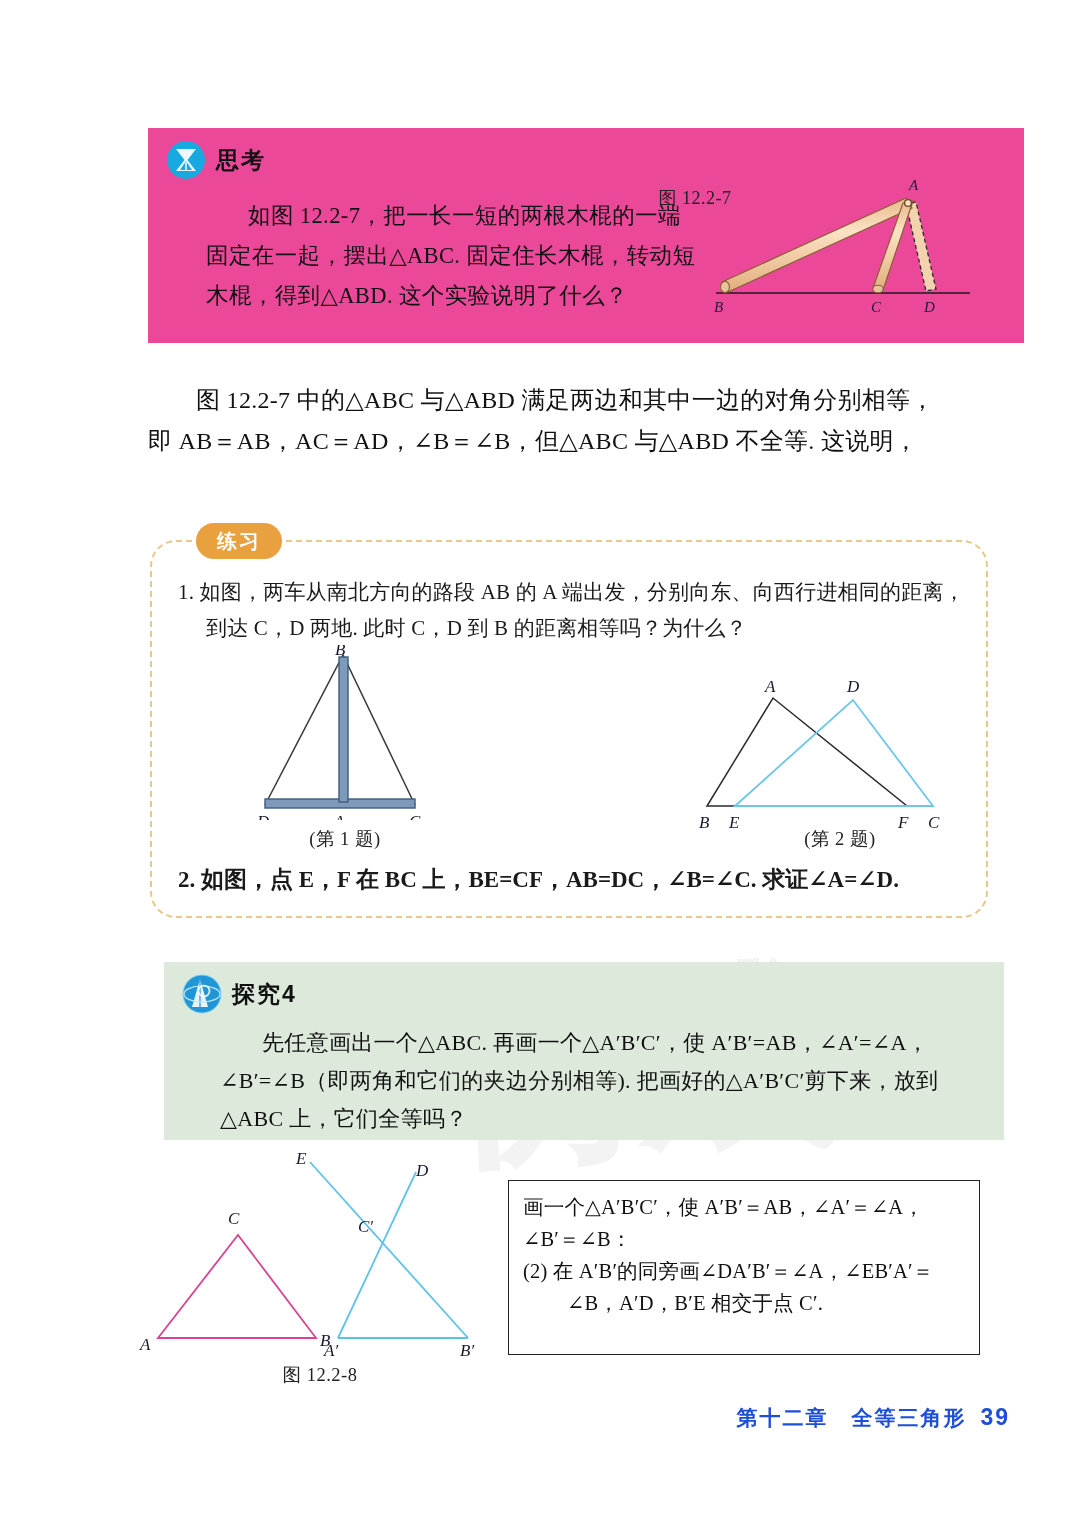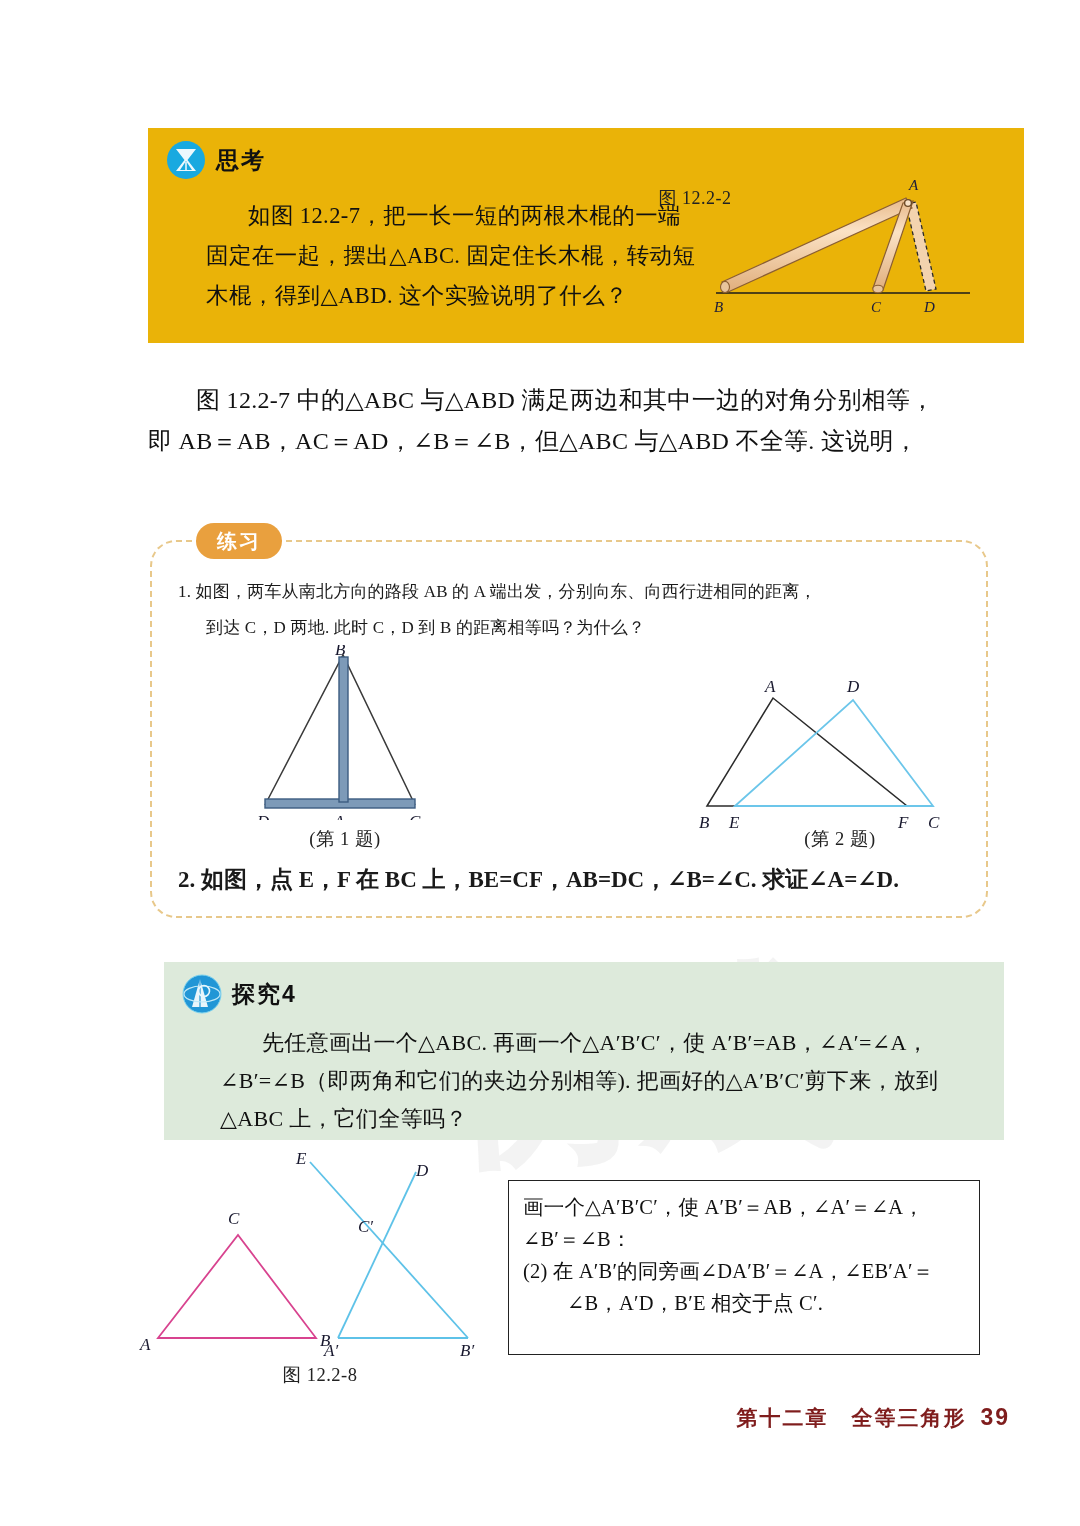--- a/index.html
+++ b/index.html
@@ -40,21 +40,21 @@
     font-weight: 700;
   }
 
   
   .think-box {
     position: absolute;
     left: 148px;
     top: 128px;
     width: 876px;
     height: 215px;
-    background: #eab308;
+    background: #ec4899;
   }
   .badge-row {
     position: absolute;
     left: 18px;
     top: 12px;
     display: flex;
     align-items: center;
     gap: 10px;
   }
   .badge-icon { width: 40px; height: 40px; display: block; }
@@ -134,21 +134,21 @@
     letter-spacing: 2px;
     display: flex;
     align-items: center;
     justify-content: center;
   }
   .q1 {
     position: absolute;
     left: 178px;
     top: 574px;
     width: 790px;
-    font-size: 17px;
+    font-size: 21px;
     line-height: 36px;
     letter-spacing: 0.2px;
   }
   .q1-l2 { padding-left: 28px; display: block; }
   .q2 {
     position: absolute;
     left: 178px;
     top: 863px;
     width: 790px;
     font-size: 23px;
@@ -209,21 +209,21 @@
   
   .footer {
     position: absolute;
     left: 0;
     top: 1404px;
     width: 1010px;
     text-align: right;
     font-family: "Liberation Sans", sans-serif;
     font-size: 21px;
     font-weight: 700;
-    color: #7f1d1d;
+    color: #1d4ed8;
     letter-spacing: 2px;
   }
   .footer .pg { margin-left: 14px; font-size: 23px; }
 
   svg text { font-family: "Liberation Serif", serif; font-style: italic; }
 </style>
 </head>
 <body>
 
 <div class="page">
@@ -272,21 +272,21 @@
         <ellipse cx="170" cy="113" rx="5.2" ry="3.8" fill="#e8c49c" stroke="#8a5e33" stroke-width="1.1"></ellipse>
       </g>
 
       <circle cx="200" cy="27" r="3.4" fill="#f7e2c8" stroke="#6d4a26" stroke-width="1.4"></circle>
       <text x="201" y="14" font-size="15" fill="#1b1b3a">A</text>
       <text x="6" y="136" font-size="15" fill="#1b1b3a">B</text>
       <text x="163" y="136" font-size="15" fill="#1b1b3a">C</text>
       <text x="216" y="136" font-size="15" fill="#1b1b3a">D</text>
     </svg>
   </div>
-  <div class="fig-caption" id="fig127-caption">图 12.2-2</div>
+  <div class="fig-caption" id="fig127-caption">图 12.2-7</div>
 
   <div class="para">
     <span class="indent"></span><span>图 12.2-7 中的△ABC 与△ABD 满足两边和其中一边的对角分别相等，</span><br>
     <span>即 AB＝AB，AC＝AD，∠B＝∠B，但△ABC 与△ABD 不全等. 这说明，</span><br>
   </div>
 
   <div class="practice-box"></div>
   <div class="practice-tab">练习</div>
 
   <div class="q1">

